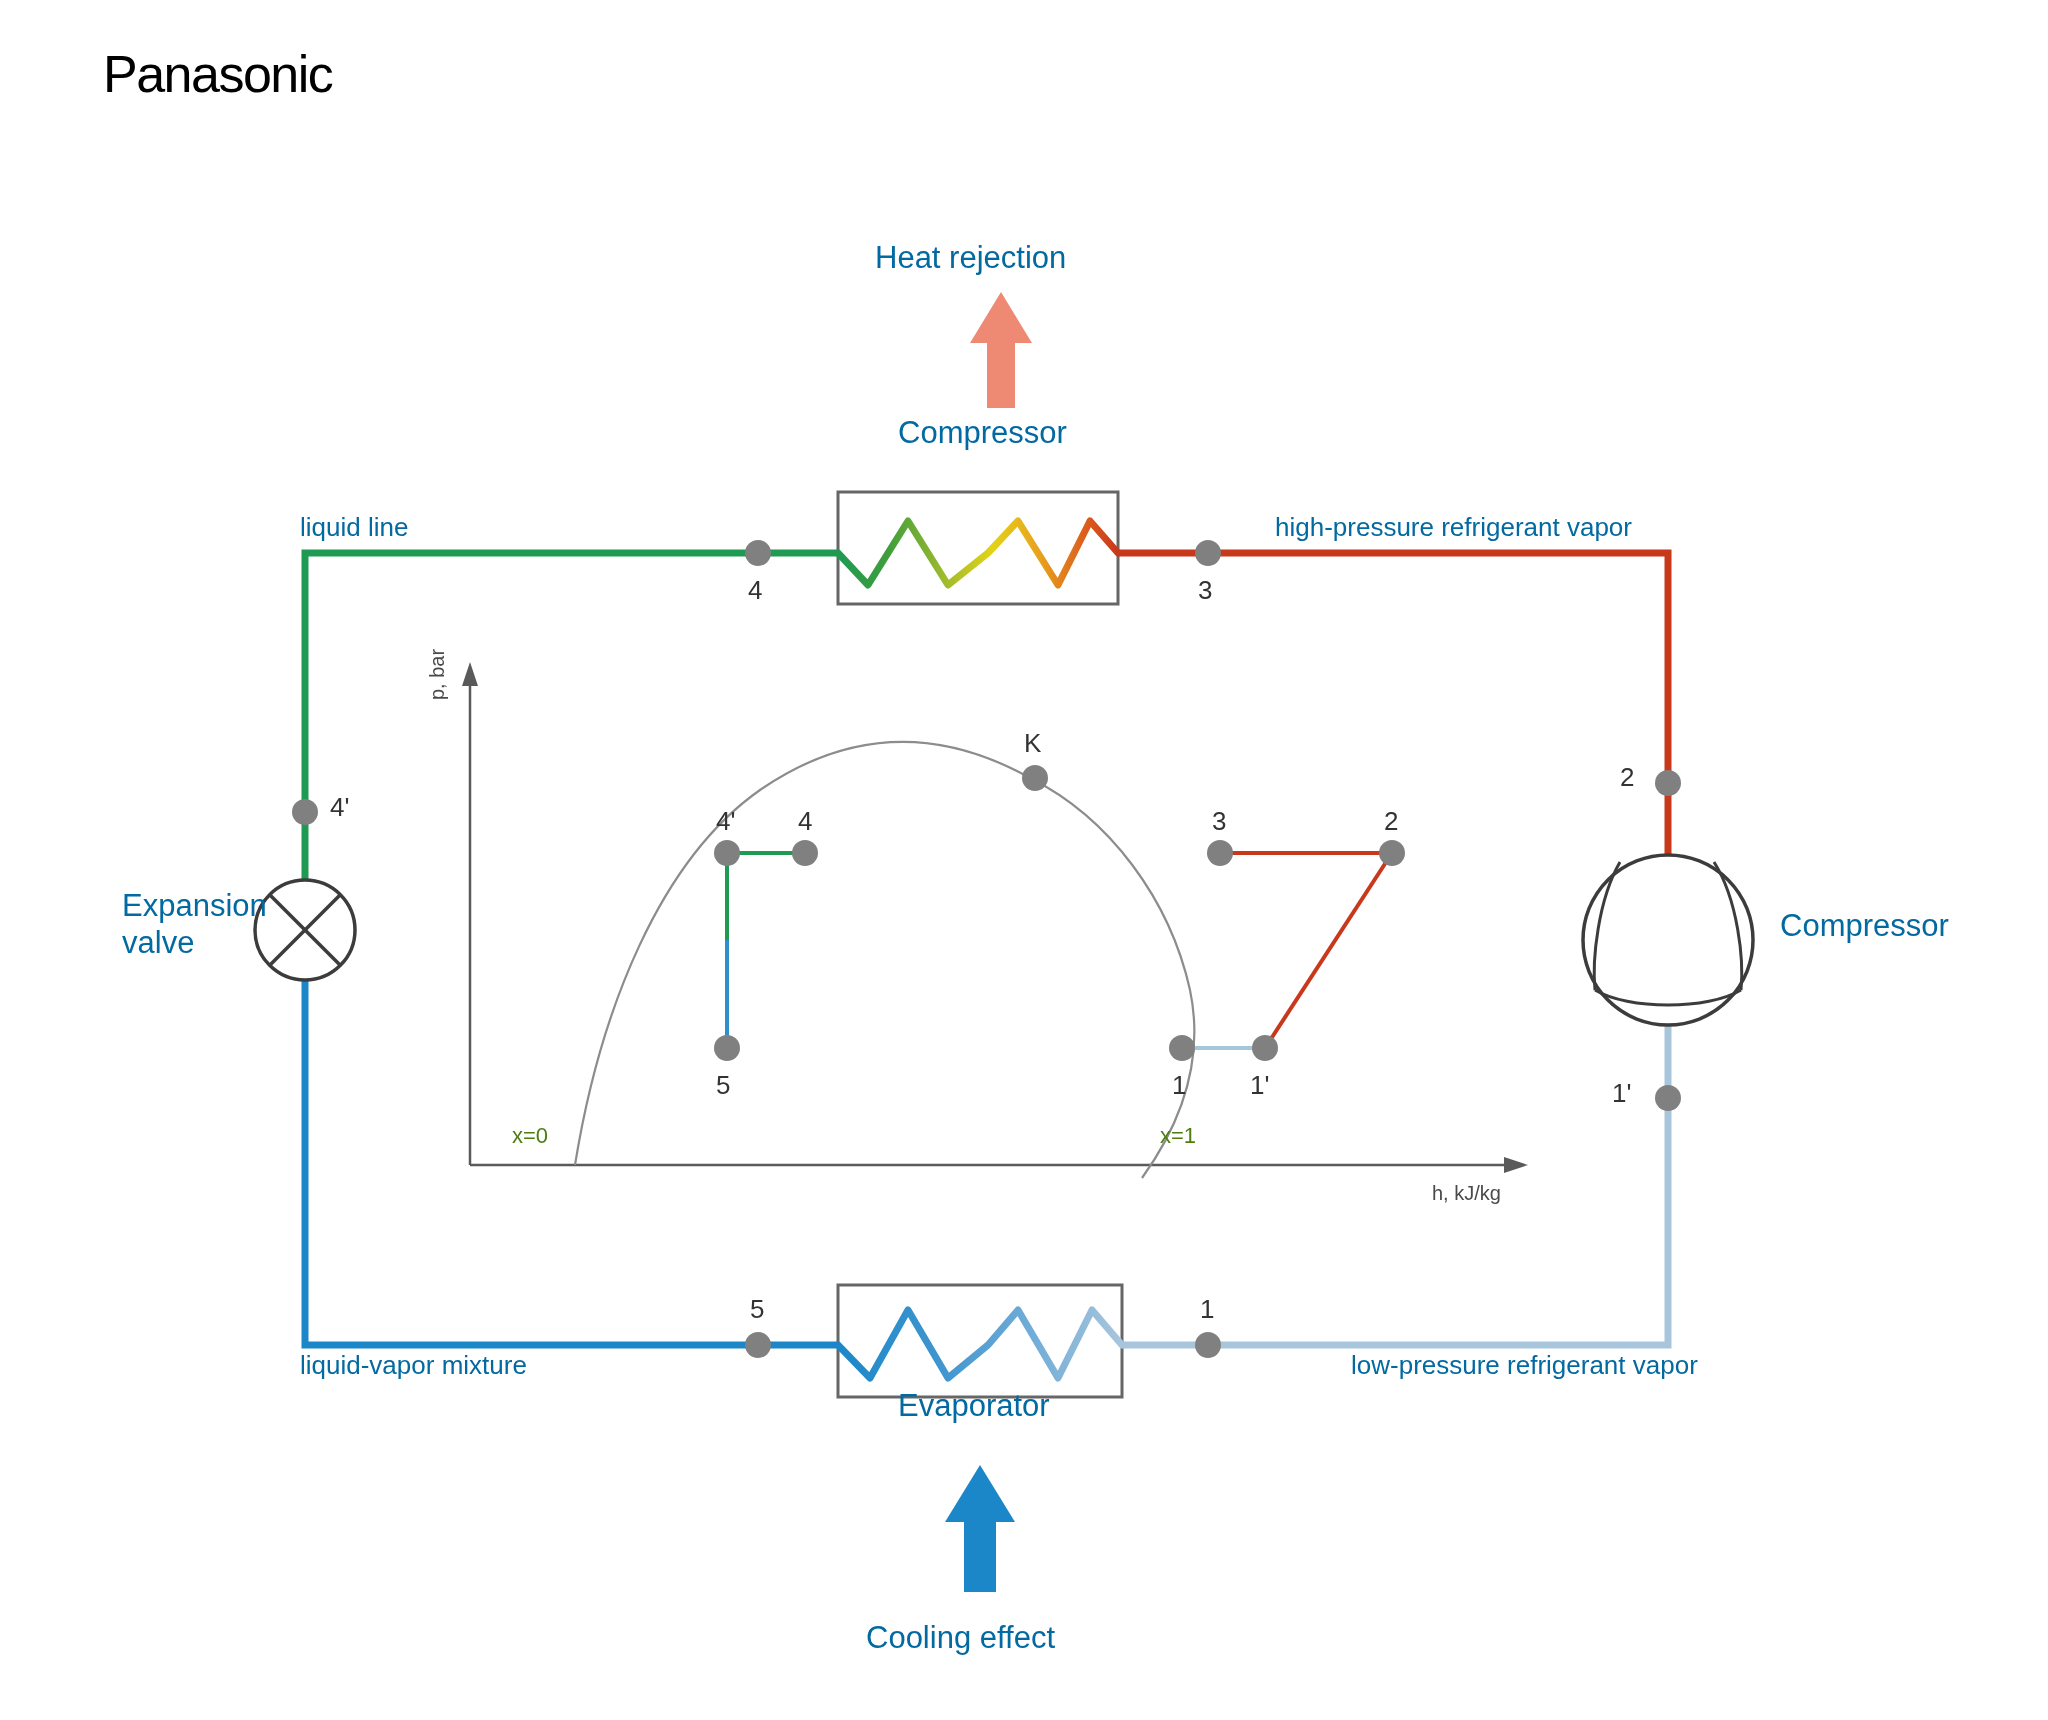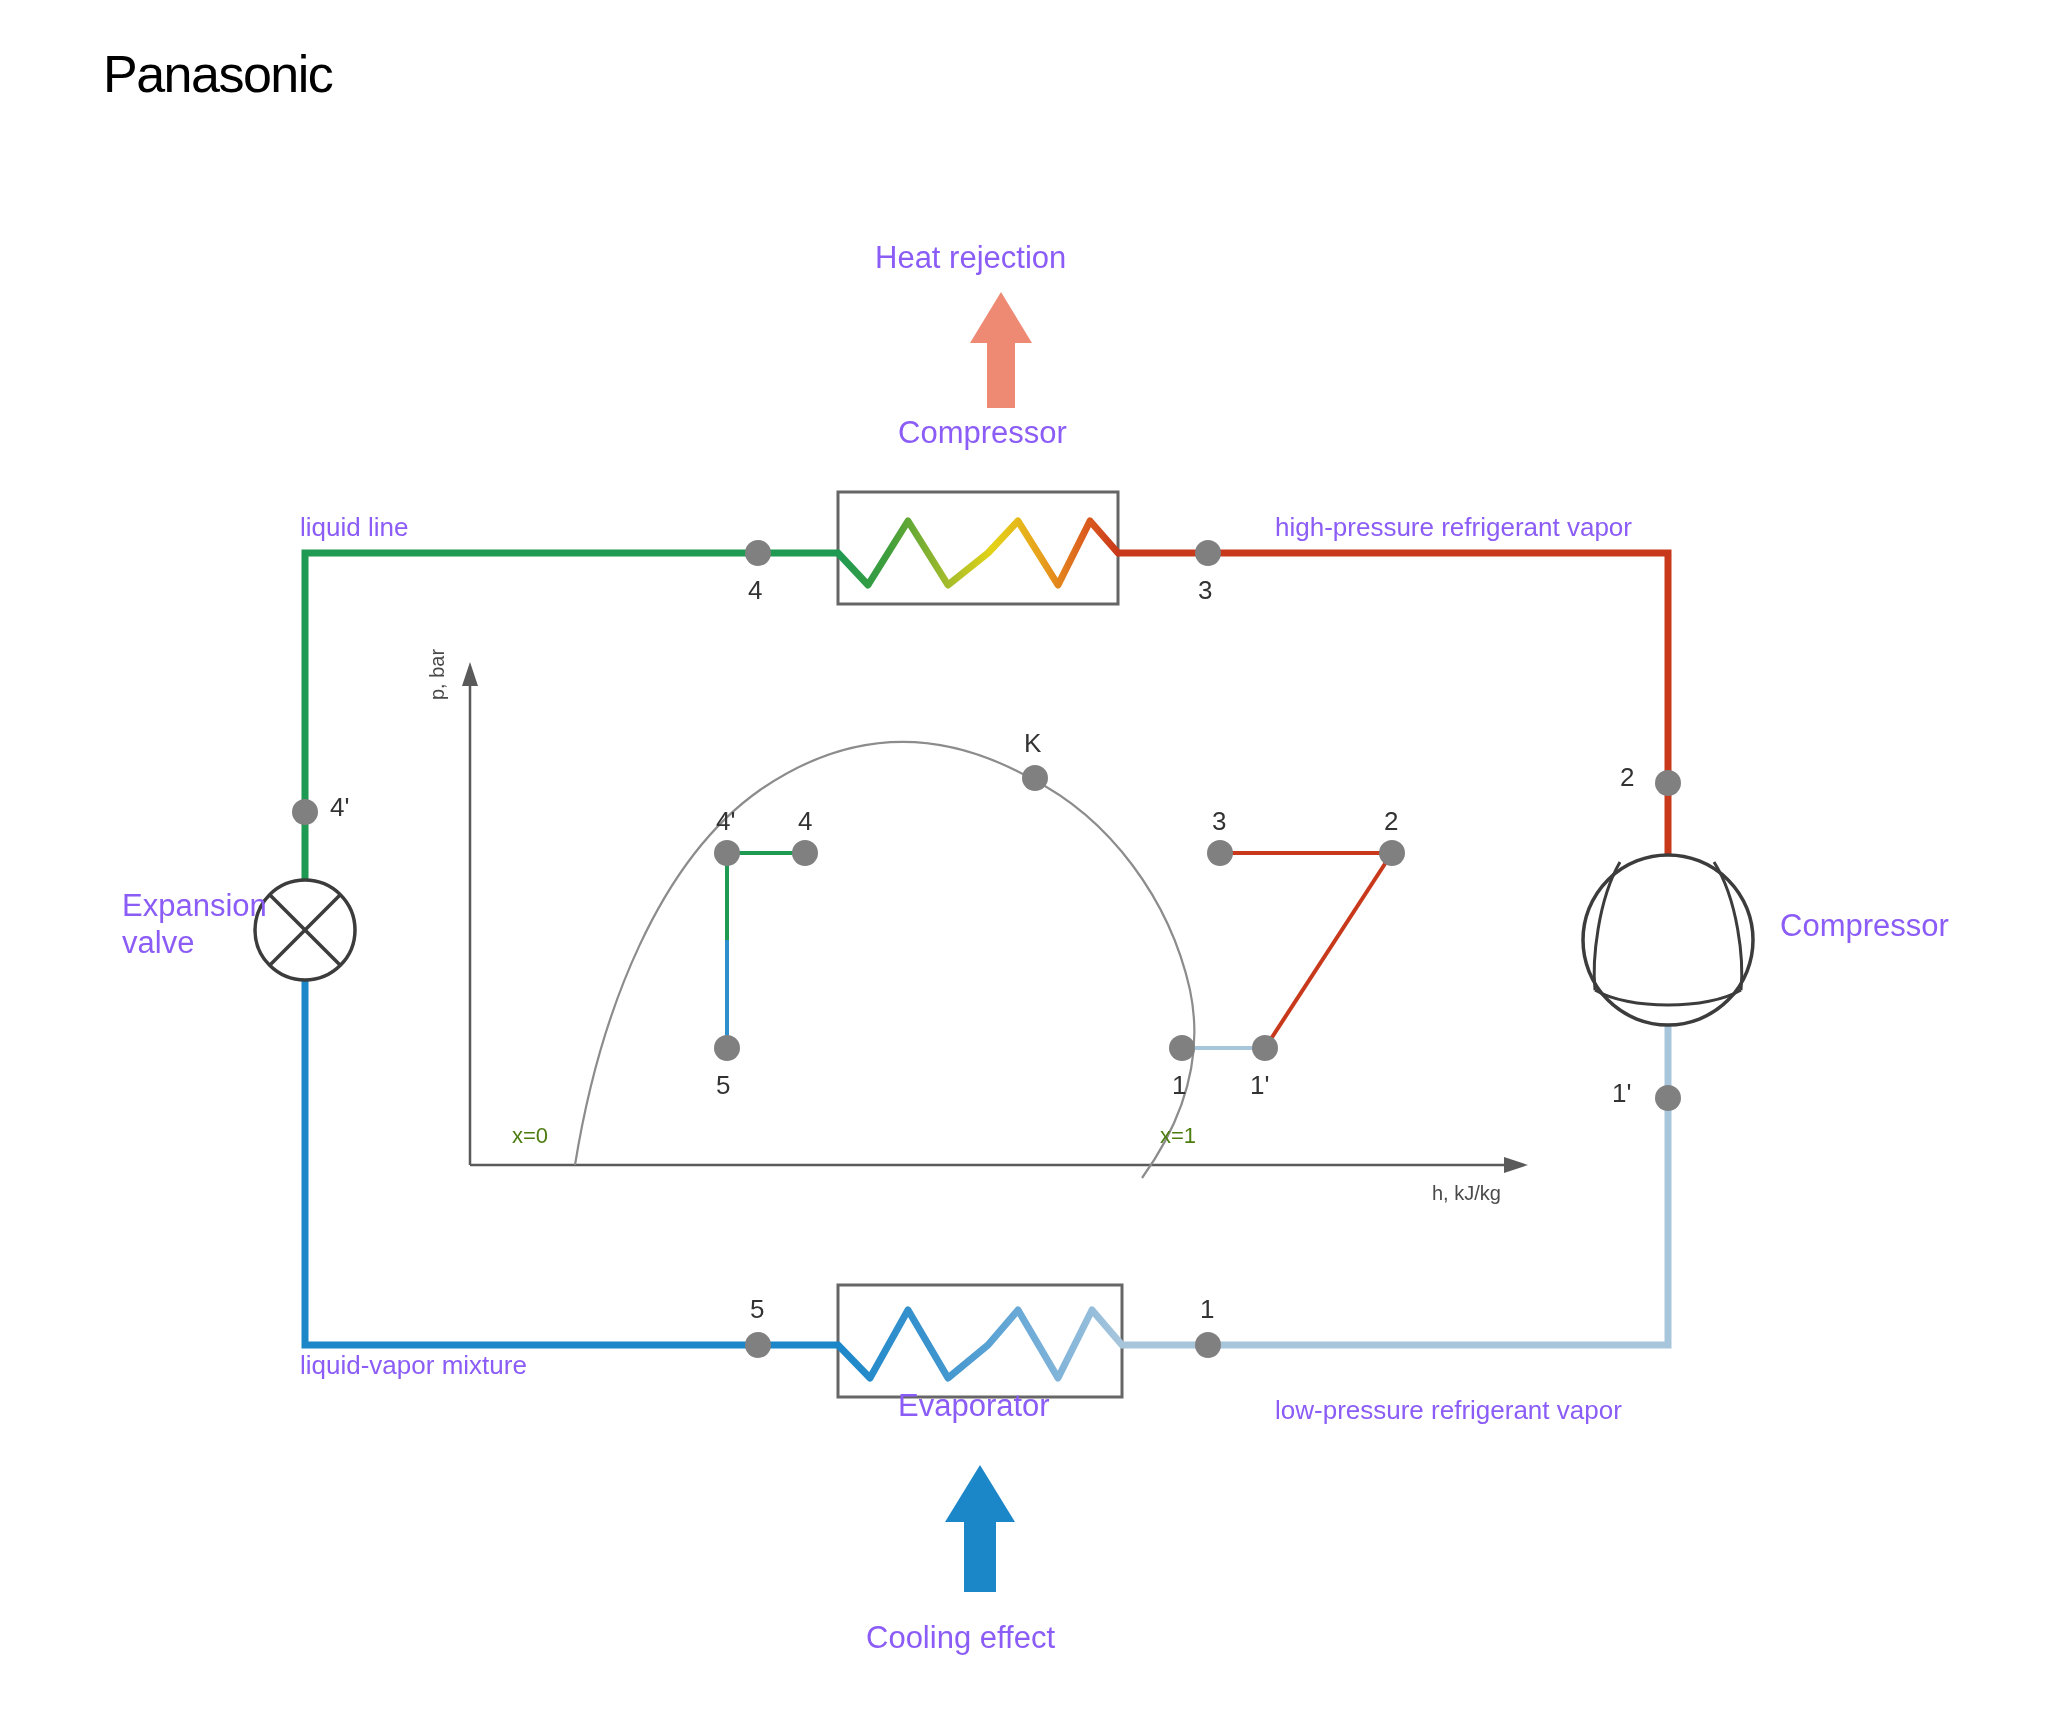--- a/index.html
+++ b/index.html
@@ -13,21 +13,21 @@
   svg.layer{position:absolute;left:0;top:0;width:2048px;height:1720px;}
 
   .brand{
     position:absolute;left:103px;top:48px;
     font-family:"Liberation Sans","DejaVu Sans",sans-serif;
     font-weight:normal;font-size:52px;letter-spacing:-1.5px;
     color:#000000;line-height:1;
   }
 
   .lbl{
-    position:absolute;white-space:nowrap;color:#8b5cf6;
+    position:absolute;white-space:nowrap;color:#0369a1;
     font-family:"Liberation Sans","DejaVu Sans",sans-serif;
     font-weight:400;
   }
   .lbl-big{font-size:31px;}
   .lbl-mid{font-size:26px;}
   .lbl-node{font-size:26px;color:#333333;}
   .lbl-small{font-size:22px;color:#4d7c0f;}
   .lbl-axis{font-size:20px;color:#4a4a4a;}
   .two-line{line-height:1.18;white-space:pre-line;}
 </style>
@@ -177,21 +177,21 @@
 
   <div class="lbl lbl-big" style="left:898px;top:415px;">Compressor</div>
   <div class="lbl lbl-big" style="left:898px;top:1388px;">Evaporator</div>
   <div class="lbl lbl-big" style="left:1780px;top:908px;">Compressor</div>
   <div class="lbl lbl-big two-line" style="left:105px;top:888px;margin-left:17px;">Expansion
 valve</div>
 
   <div class="lbl lbl-mid" style="left:300px;top:512px;">liquid line</div>
   <div class="lbl lbl-mid" style="left:1275px;top:512px;">high-pressure refrigerant vapor</div>
   <div class="lbl lbl-mid" style="left:300px;top:1350px;">liquid-vapor mixture</div>
-  <div class="lbl lbl-mid" style="left:1275px;top:1350px;margin-top:45px;">low-pressure refrigerant vapor</div>
+  <div class="lbl lbl-mid" style="left:1351px;top:1350px;">low-pressure refrigerant vapor</div>
 
   <div class="lbl lbl-node" style="left:748px;top:575px;">4</div>
   <div class="lbl lbl-node" style="left:1198px;top:575px;">3</div>
   <div class="lbl lbl-node" style="left:1620px;top:762px;">2</div>
   <div class="lbl lbl-node" style="left:330px;top:792px;">4'</div>
   <div class="lbl lbl-node" style="left:1612px;top:1078px;">1'</div>
   <div class="lbl lbl-node" style="left:750px;top:1294px;">5</div>
   <div class="lbl lbl-node" style="left:1200px;top:1294px;">1</div>
 
   <div class="lbl lbl-axis" style="left:426px;top:700px;transform:rotate(-90deg);transform-origin:left top;">p, bar</div>

